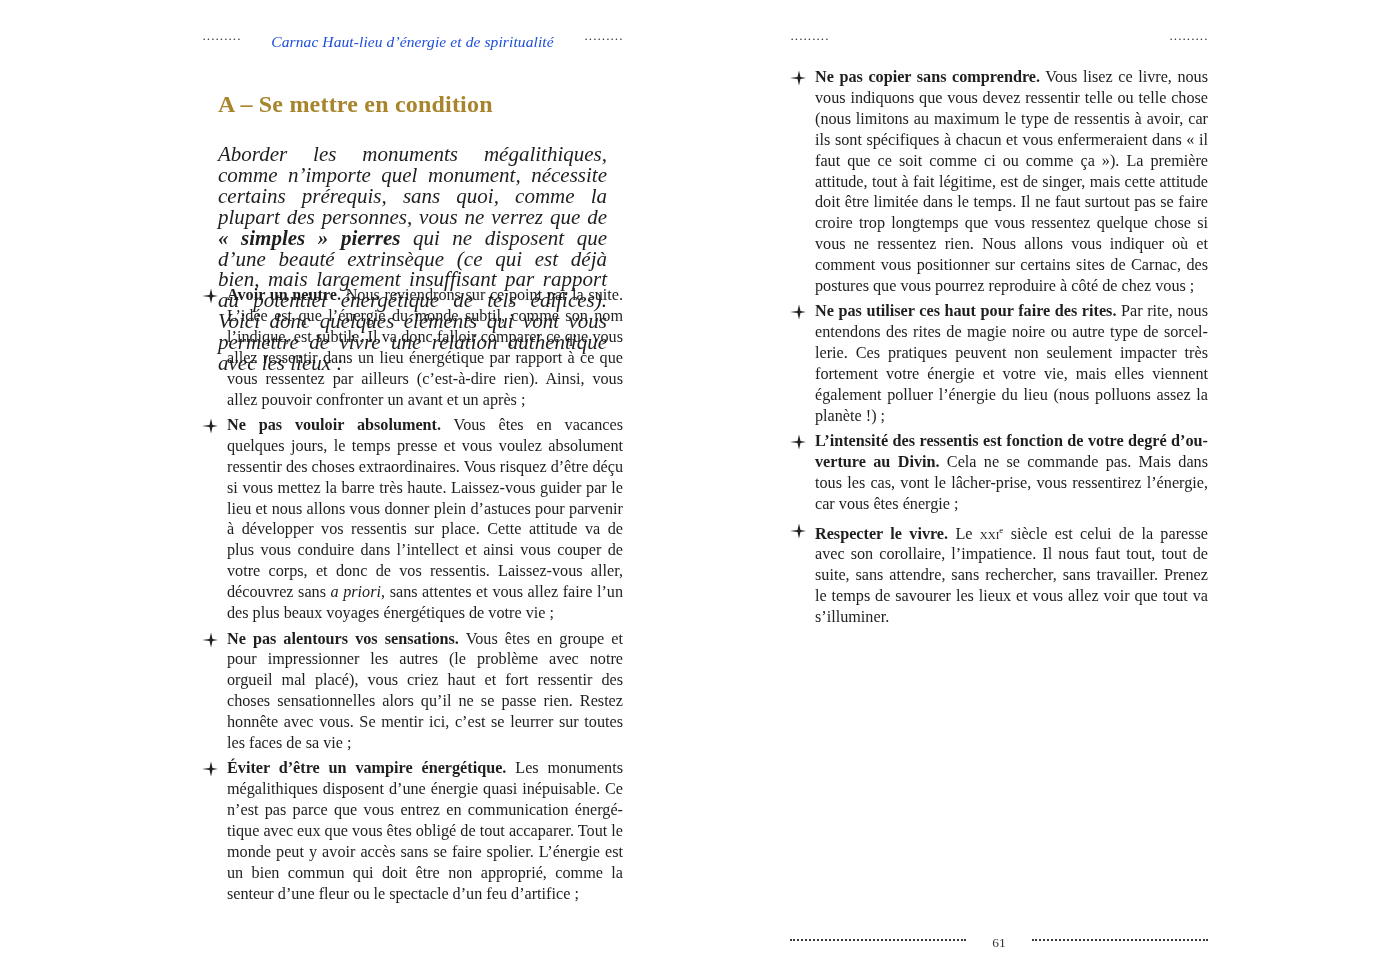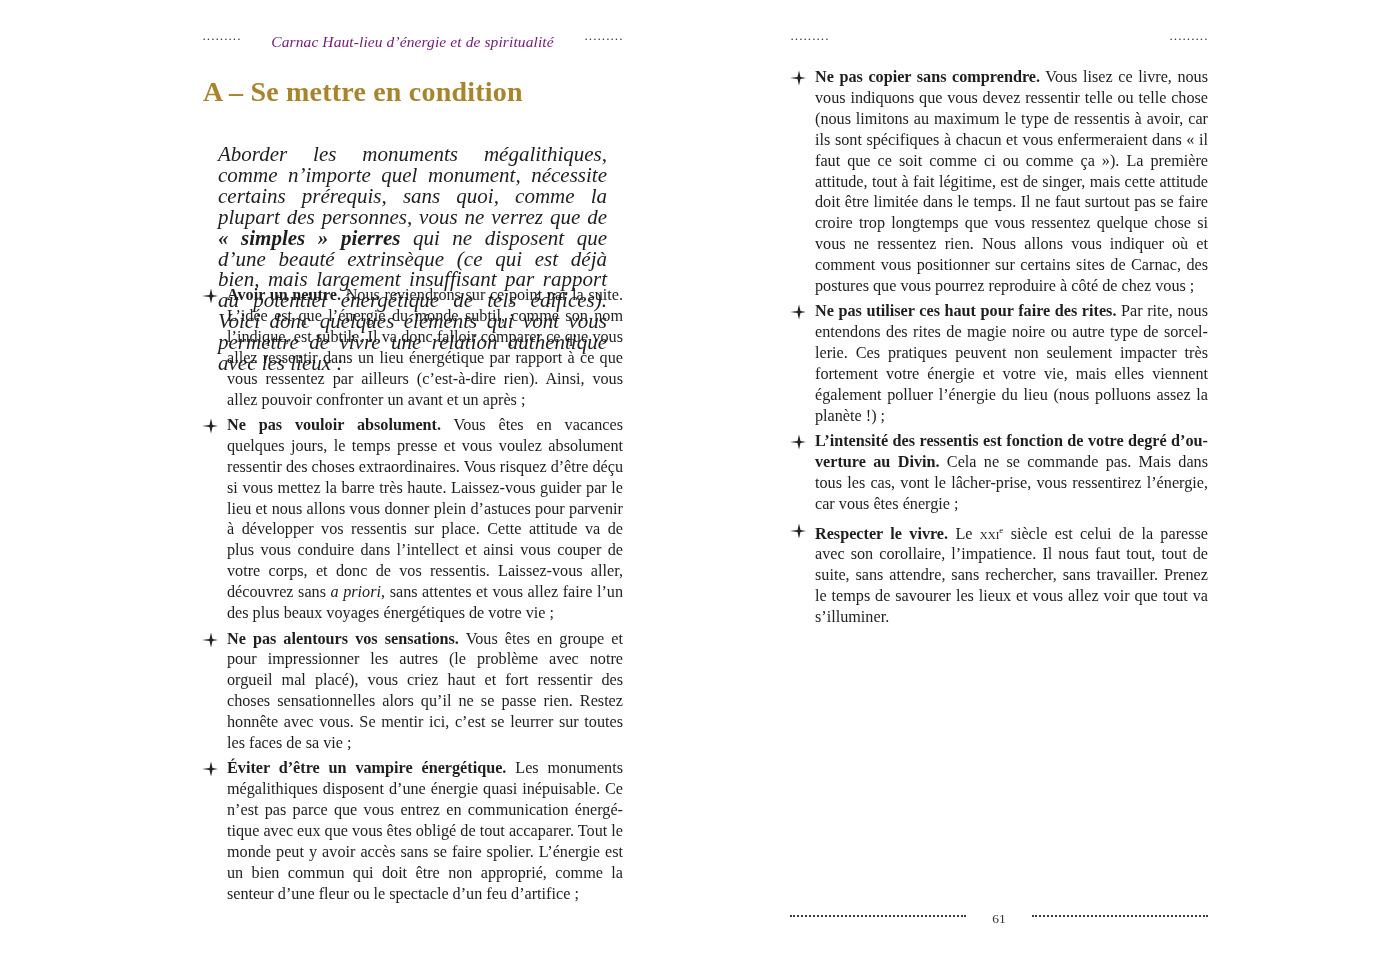--- a/index.html
+++ b/index.html
@@ -10,26 +10,26 @@
   .page { position: absolute; top: 0; height: 980px; }
   .page.left { left: 202px; width: 421px; }
   .page.right { left: 790px; width: 418px; }
 
   .running-head {
     position: absolute; top: 30px; left: 0; right: 0; height: 24px;
     display: flex; align-items: center; justify-content: space-between;
   }
   .running-head .dots { font-size: 13px; letter-spacing: 0px; color: #333; line-height: 1; transform: translateY(-4px); }
   .running-head .title {
-    font-style: italic; color: #701a75; font-size: 15.5px; letter-spacing: 0.1px;
+    font-style: italic; color: #1d4ed8; font-size: 15.5px; letter-spacing: 0.1px;
   }
 
   .chapter-title {
     position: absolute; top: 75px; left: 0;
-    font-size: 28px; font-weight: bold; color: #a8852c; margin: 1px; letter-spacing: 0.2px;
+    font-size: 24px; font-weight: bold; color: #a8852c; margin: 16px; letter-spacing: 0.2px;
   }
 
   .body-text {
     position: absolute; left: 0; right: 0;
     font-size: 21px; line-height: 20.9px; text-align: justify; margin: 16px;
     hyphens: manual;
     font-style: italic;
   }
   .intro { top: 128px; }
 
@@ -44,21 +44,21 @@
     position: absolute; left: 0; top: 3px; width: 18px; height: 16px;
   }
   .bullet-lead { font-weight: bold; }
   .sc { font-variant: small-caps; margin-top: 20px; }
   sup.sc-sup { font-size: 9px; vertical-align: 6px; }
 
   .folio {
     position: absolute; top: 944px; left: 0; right: 0; height: 22px;
     display: flex; align-items: center; justify-content: space-between;
   }
-  .page.right .folio { top: 908px; }
+  .page.right .folio { top: 932px; }
   .folio .dotline {
     flex: 1; height: 0; border-top: 2px dotted #3a3a3a; margin-top: -6px;
   }
   .folio .num { font-size: 13.5px; color: #333; padding: 0 26px; }
 </style>
 </head>
 <body>
 
 <div class="page left">
   <div class="running-head">

